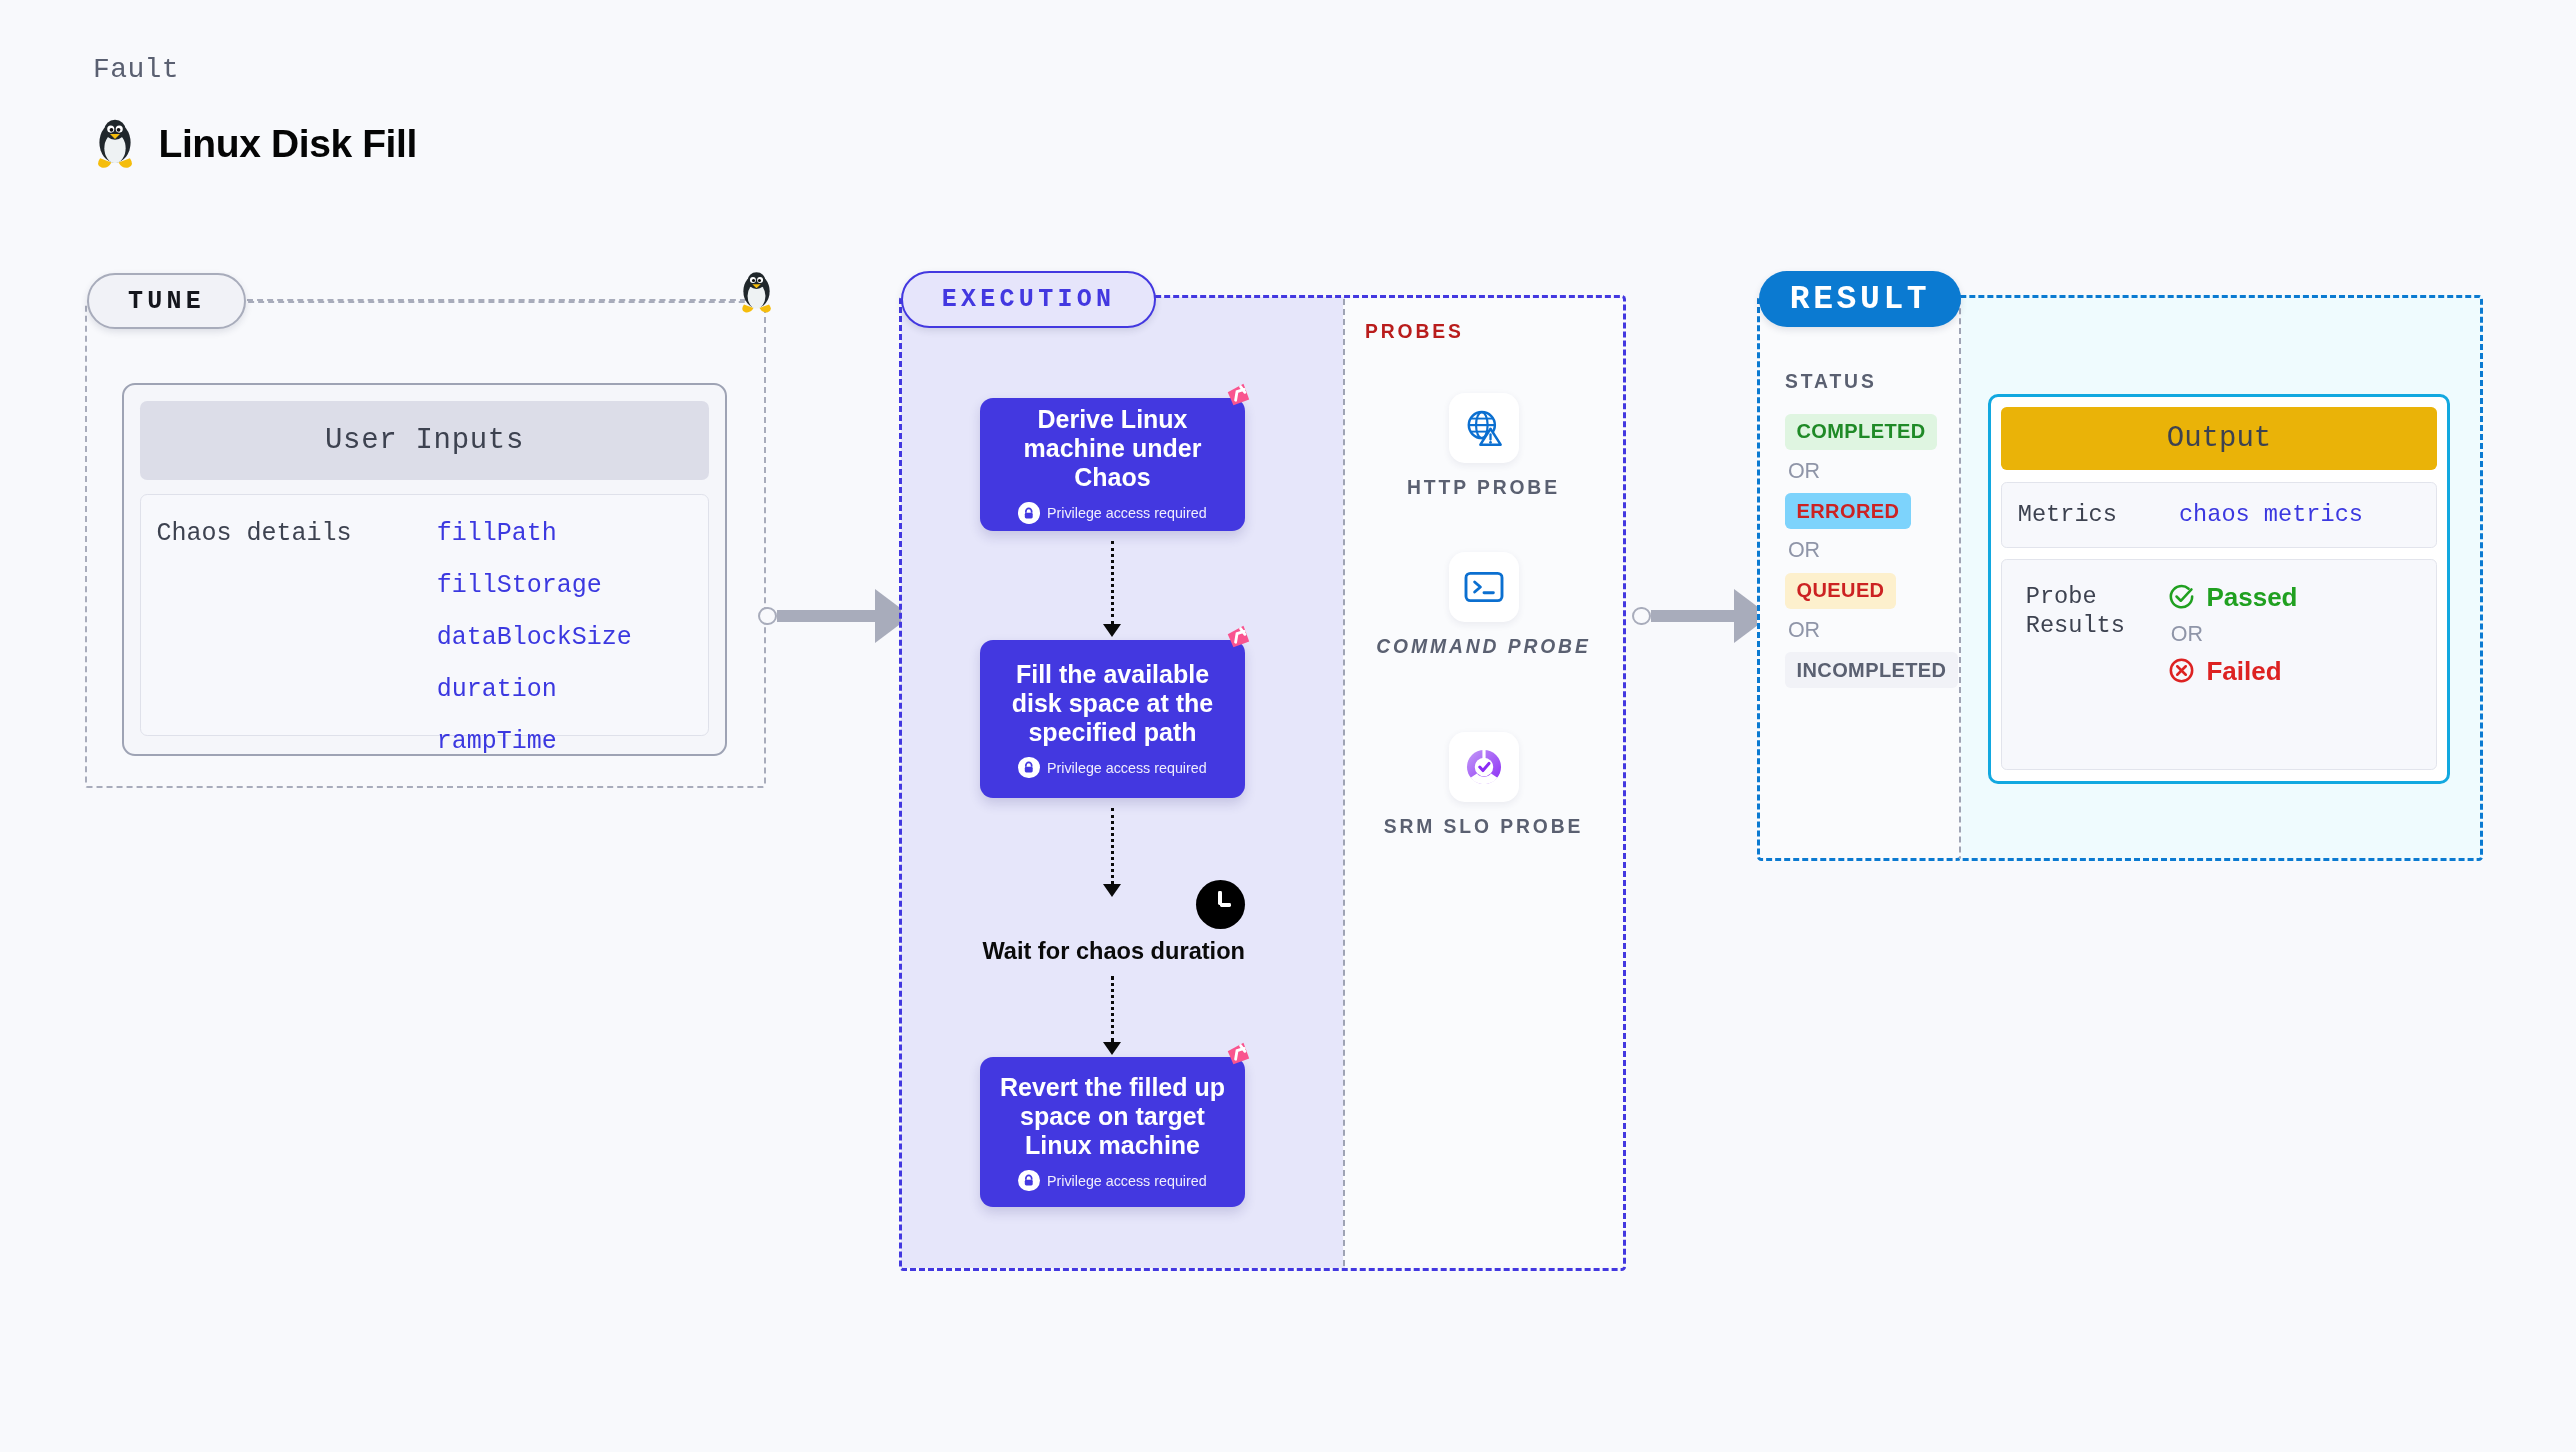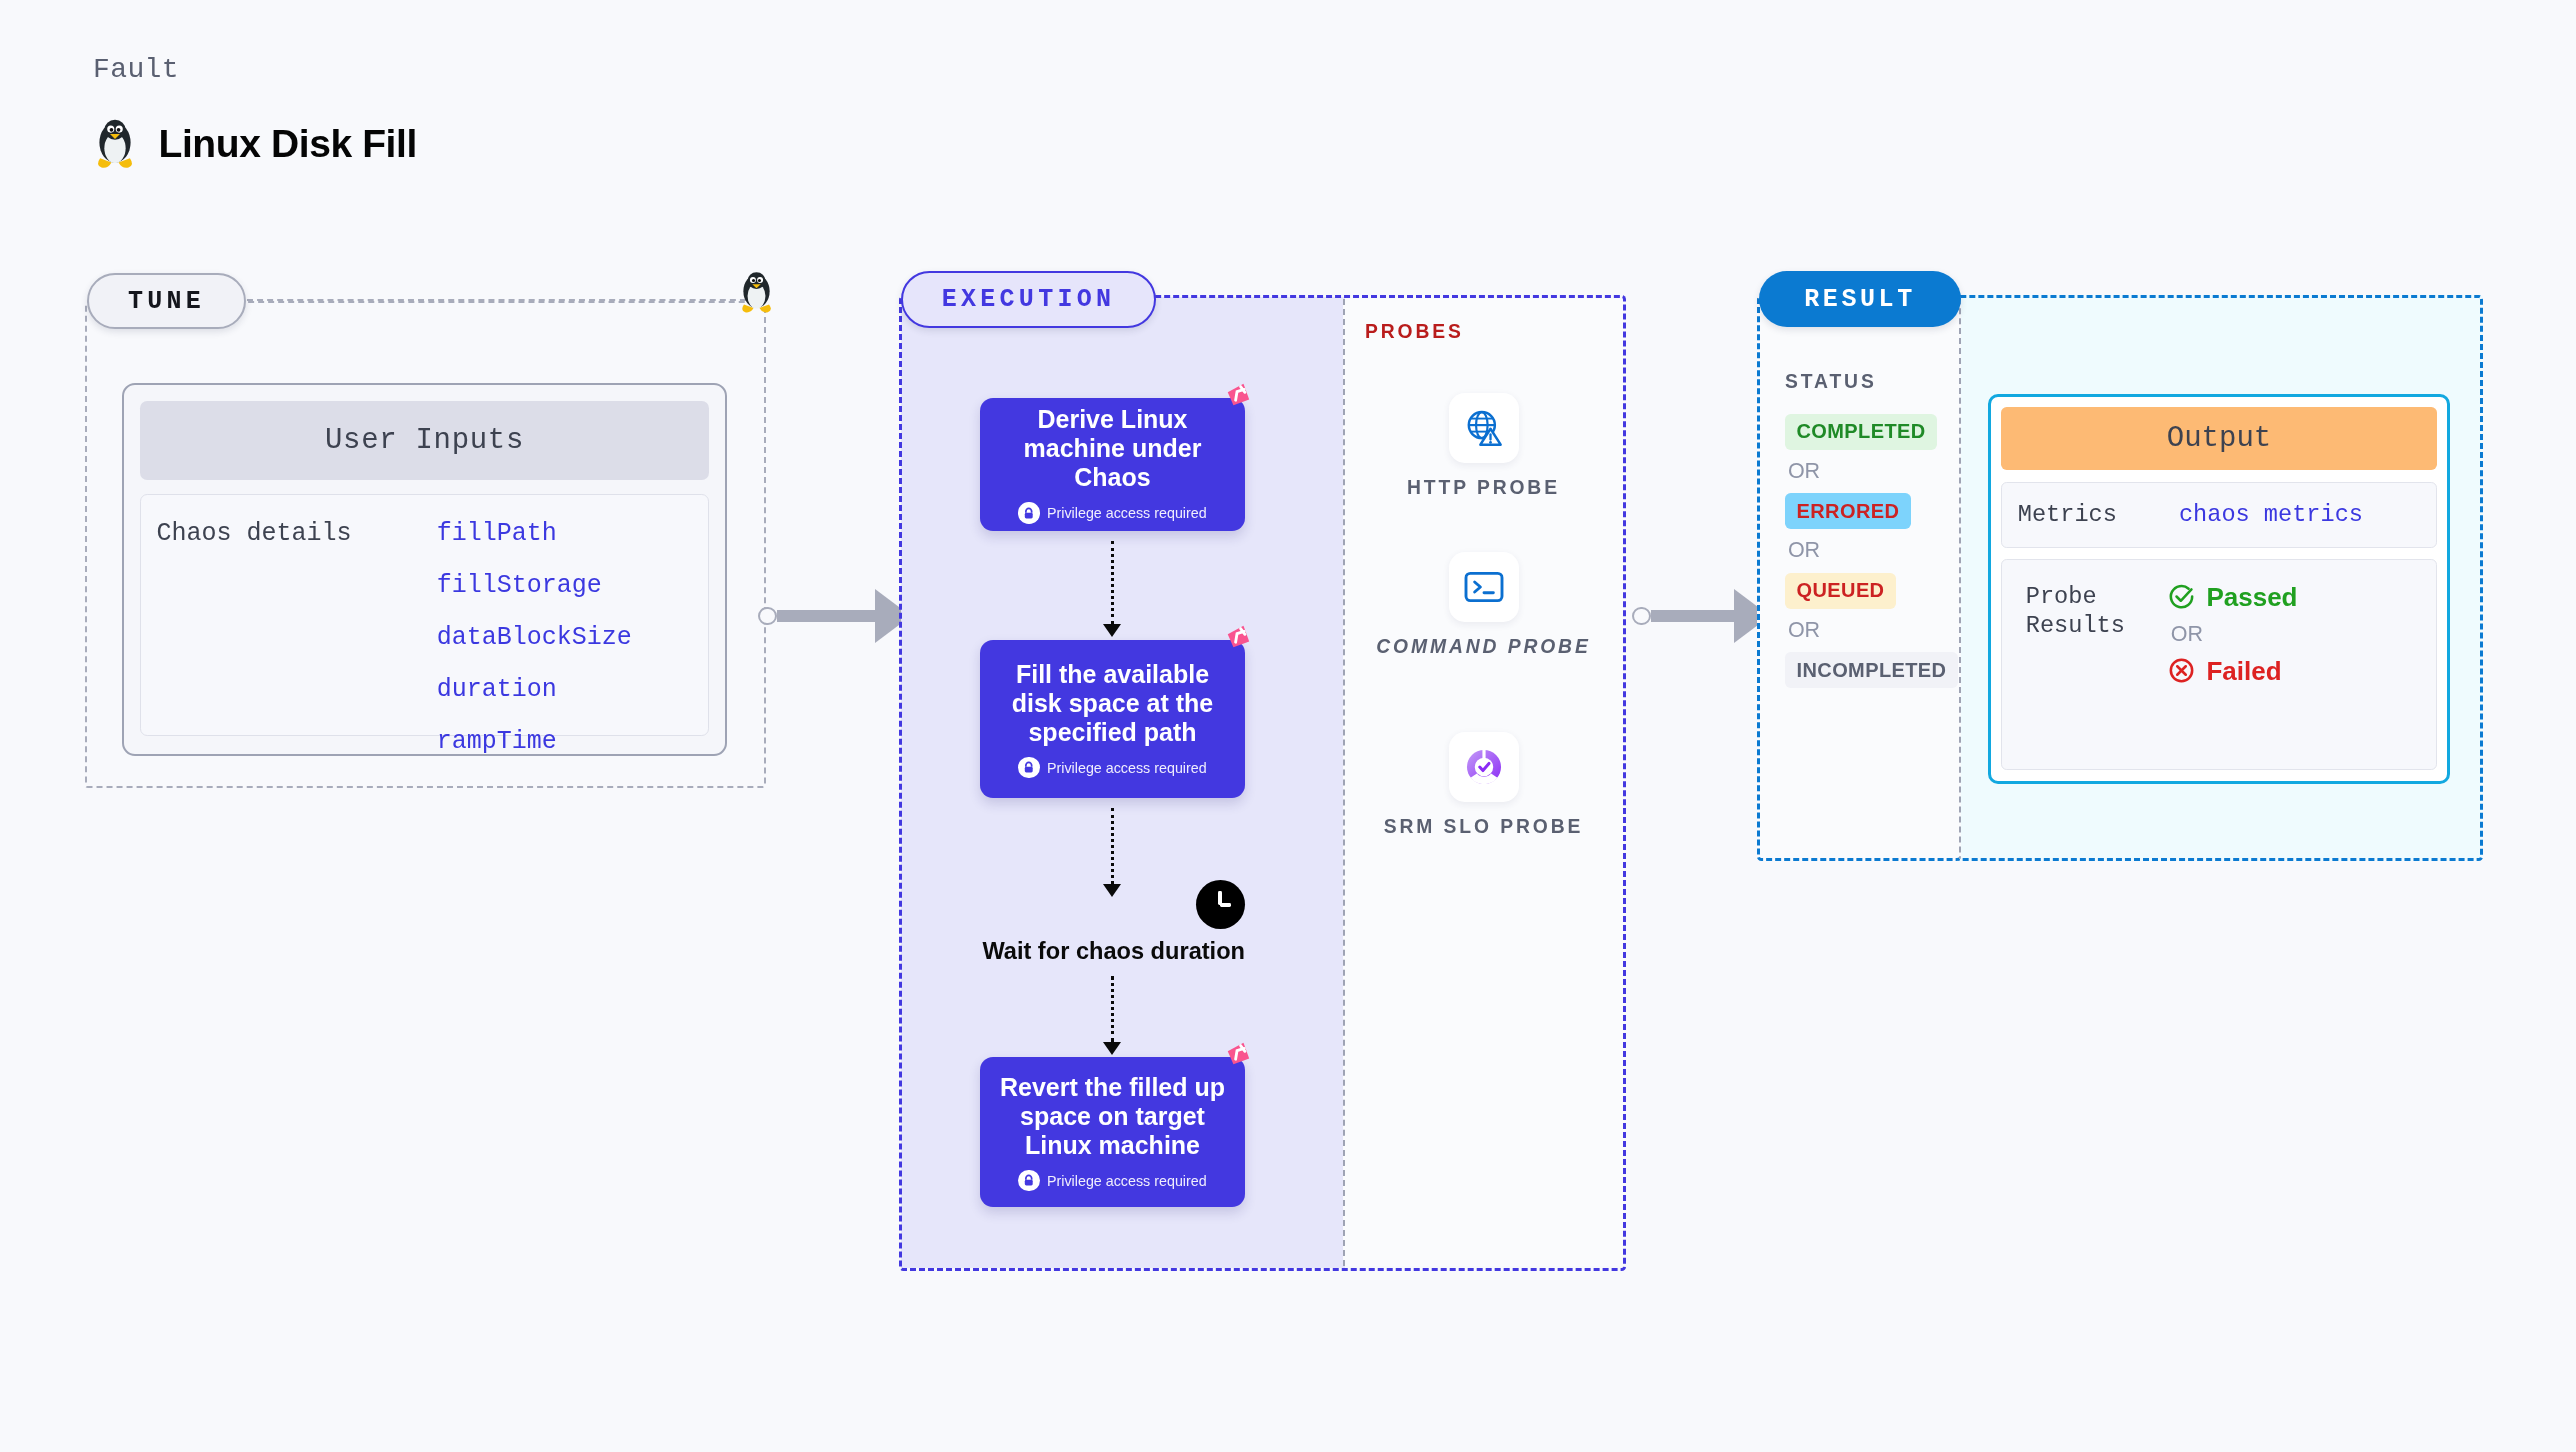--- a/index.html
+++ b/index.html
@@ -94,28 +94,28 @@
   .probe{position:absolute;width:281px;display:flex;flex-direction:column;align-items:center;}
   .probe-icon{width:70px;height:70px;background:#fff;border-radius:15.8px;display:flex;align-items:center;justify-content:center;box-shadow:0 2.9px 7.2px rgba(40,45,80,.07);}
   .probe-label{margin-top:13px;text-align:center;font-size:19.3px;font-weight:bold;color:#5a6071;letter-spacing:2.9px;line-height:1.2;}
   #probe-0{left:1343px;top:393px;align-items:center;}
   #probe-1{left:1343px;top:552px;font-style:italic;}
   #probe-2{left:1343px;top:732px;}
 
   
   #result-status-panel{left:1757px;top:295px;width:204px;height:566px;border:3.6px dashed #0b7ad1;border-right:2.1px dashed #9ea3b4;border-radius:4.3px;box-sizing:border-box;background:#fafbfd;}
   #result-output-panel{left:1956px;top:295px;width:527px;height:566px;border:3.6px dashed #0b7ad1;border-left:none;border-radius:4.3px;box-sizing:border-box;background:#effbfe;}
-  #result-badge{left:1759px;top:271px;width:202px;height:56px;background:#0b7ad1;border:none;color:#fff;font-size:25px;letter-spacing:3.6px;}
+  #result-badge{left:1759px;top:271px;width:202px;height:56px;background:#0b7ad1;border:none;color:#fff;font-size:33px;letter-spacing:3.6px;}
   #status-label{left:1785px;top:371px;font-size:19.3px;font-weight:bold;color:#5a6071;letter-spacing:2.9px;}
   #status-list{left:1785px;top:414px;width:172px;display:flex;flex-direction:column;align-items:flex-start;}
   .status-pill{border-radius:5.7px;padding:6.4px 11.5px;font-size:20px;font-weight:bold;letter-spacing:0.4px;}
   .or-text{font-size:21.5px;color:#8f95a8;margin:9.3px 2.9px;}
 
   #output-card{left:1988px;top:394px;width:462px;height:390px;background:#fff;border:3.6px solid #12a8e0;border-radius:10px;box-sizing:border-box;padding:10px;}
-  #output-header{height:63px;background:#fdba74;border-radius:5.7px;display:flex;align-items:center;justify-content:center;font-family:"Liberation Mono",monospace;font-size:29px;color:#3d4250;}
+  #output-header{height:63px;background:#eab308;border-radius:5.7px;display:flex;align-items:center;justify-content:center;font-family:"Liberation Mono",monospace;font-size:29px;color:#3d4250;}
   #metrics-row{margin-top:11.5px;height:66px;background:#f7f8fc;border:1.4px solid #e2e4ec;border-radius:5.7px;display:flex;align-items:center;box-sizing:border-box;}
   #probe-results-row{margin-top:11.5px;height:211px;background:#f7f8fc;border:1.4px solid #e2e4ec;border-radius:5.7px;display:flex;box-sizing:border-box;padding-top:21.5px;padding-left:8px;}
   .out-key{font-family:"Liberation Mono",monospace;font-size:23.6px;color:#3d4250;margin-left:15.8px;white-space:pre-line;line-height:1.25;}
   .out-val{font-family:"Liberation Mono",monospace;font-size:23.6px;color:#3b38e0;margin-left:62px;}
   #probe-res-values{margin-left:43px;display:flex;flex-direction:column;}
   .res-line{display:flex;align-items:center;gap:11.5px;}
   .res-text{font-size:26px;font-weight:bold;}
 </style>
 </head>
 <body>

